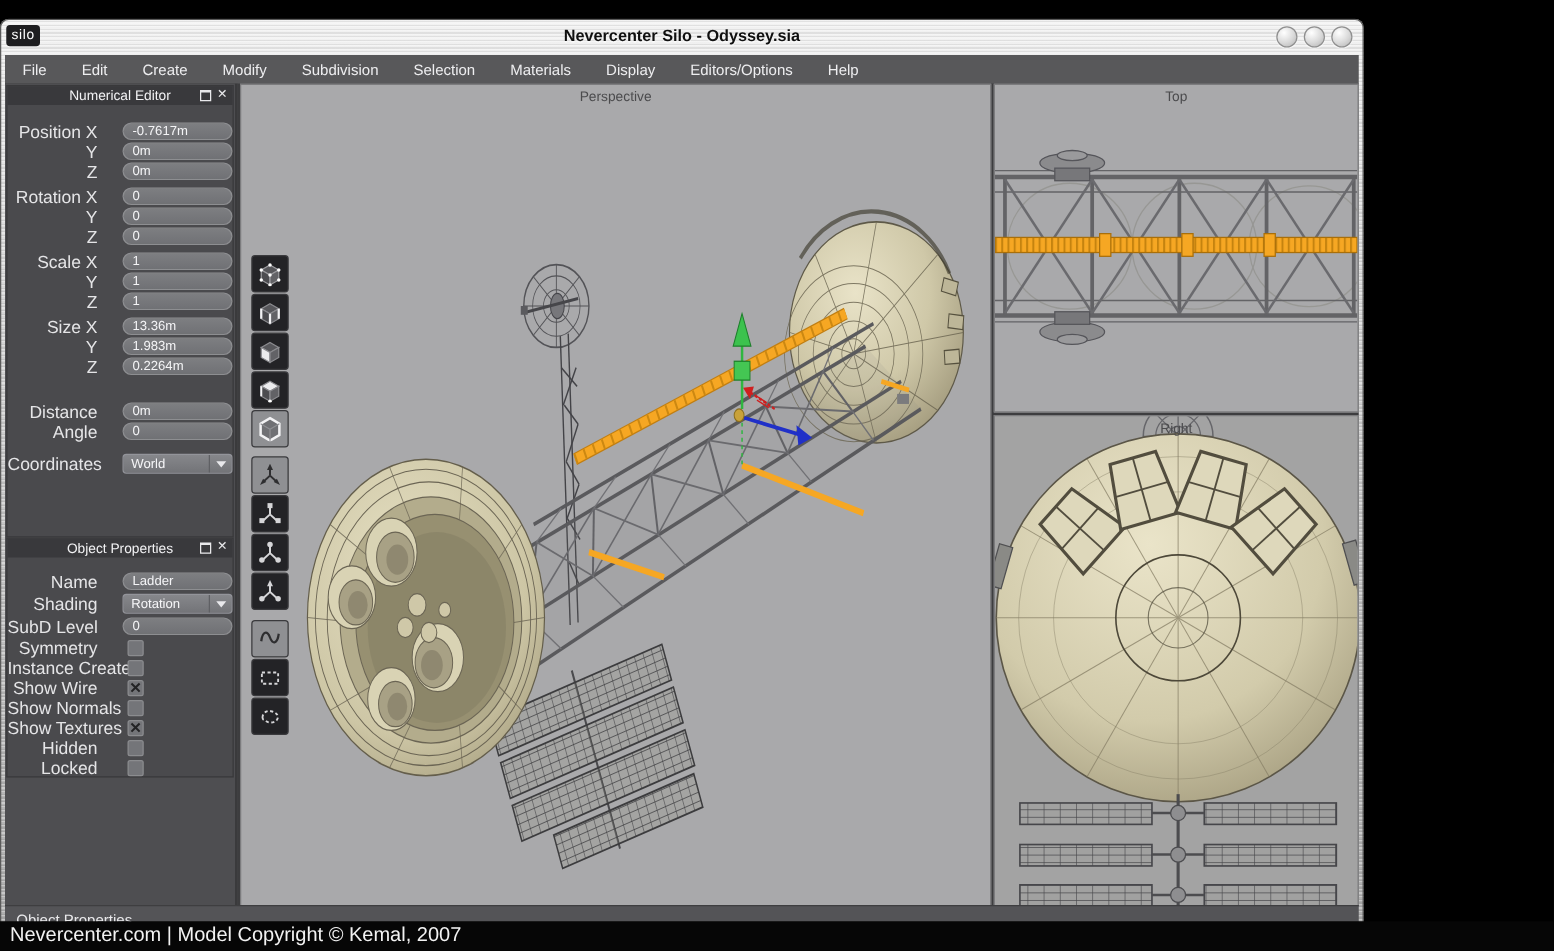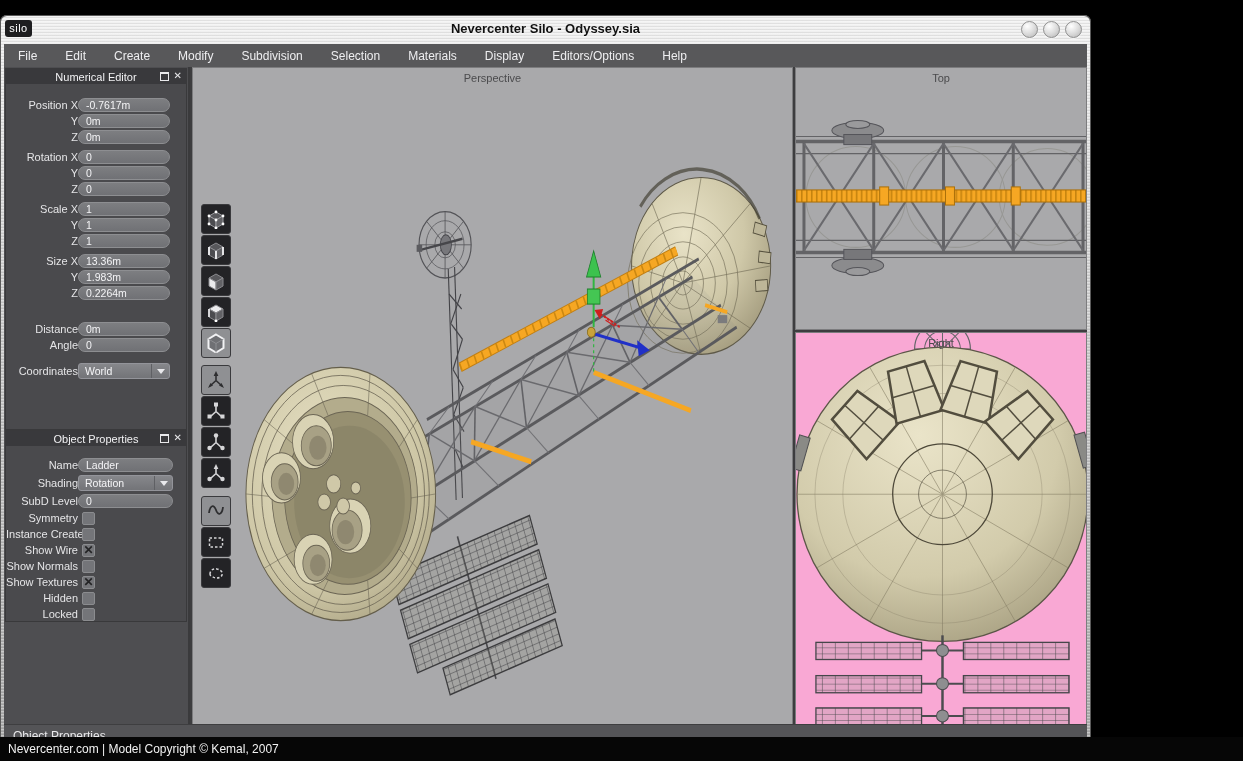--- a/index.html
+++ b/index.html
@@ -35,52 +35,52 @@
   .panel-header{height:15px;background:#39393c;display:flex;align-items:center;position:relative;}
   .panel-title{flex:1;text-align:center;color:#f2f2f4;font-size:11px;}
   .panel-icons{position:absolute;right:4px;top:2px;display:flex;gap:5px;align-items:center;}
   .ico-max{width:7px;height:6px;border:1px solid #e9e9eb;border-top-width:2px;display:inline-block;}
   .ico-close{color:#e9e9eb;font-size:10px;line-height:10px;}
   .panel-body{padding-top:13px;}
   .row{display:flex;align-items:center;height:16px;}
   .row.g{margin-top:4px;}
   .row.g3{margin-top:20px;}
   .row.g10{margin-top:10px;}
-  .lbl{width:72px;text-align:right;color:#e5e5e7;font-size:11px;padding-right:0;flex:none;white-space:nowrap;}
+  .lbl{width:72px;text-align:right;color:#e5e5e7;font-size:14px;padding-right:20px;flex:none;white-space:nowrap;}
   .field{width:83px;height:12px;background:linear-gradient(180deg,#7d7e81,#707175);
          border:1px solid #8d8e91;border-radius:7px;color:#f4f4f6;font-size:10.5px;
          line-height:12px;padding:0 0 0 7px;overflow:hidden;white-space:nowrap;}
   .dropdown{width:90px;height:14px;background:linear-gradient(180deg,#86878b,#737478);
             border:1px solid #93949a;border-radius:3px;display:flex;align-items:center;position:relative;}
   .dd-value{flex:1;color:#f6f6f8;font-size:10.5px;padding-left:6px;line-height:14px;}
   .dd-btn{width:17px;height:100%;border-left:1px solid #5f6064;display:flex;align-items:center;justify-content:center;}
   .dd-arrow{width:0;height:0;border-left:4px solid transparent;border-right:4px solid transparent;border-top:5px solid #e9e9ec;}
   .cb{width:11px;height:11px;background:#747579;border:1px solid #8b8c8f;border-radius:2px;
       margin-left:4px;position:relative;flex:none;}
   .cb[data-checked="true"]::after{content:"✕";position:absolute;left:-1px;top:-1px;width:13px;height:13px;
       color:#232325;font-size:12px;font-weight:bold;line-height:13px;text-align:center;}
   
   .viewport-main{flex:1;margin-left:2px;background:#a9a9ab;position:relative;border:1px solid #7c7c7e;overflow:hidden;}
   .right-col{width:292px;flex:none;display:flex;flex-direction:column;margin-left:2px;}
   .viewport-top{height:261px;flex:none;background:#a9a9ab;position:relative;border:1px solid #7c7c7e;
                 margin-bottom:2px;overflow:hidden;}
-  .viewport-right{flex:1;background:#f9a8d4;position:relative;border:1px solid #7c7c7e;overflow:hidden;}
+  .viewport-right{flex:1;background:#a3a3a3;position:relative;border:1px solid #7c7c7e;overflow:hidden;}
   .vp-label{position:absolute;top:4px;left:0;right:0;text-align:center;color:#4b4b4d;font-size:11px;z-index:6;}
   .scene{position:absolute;left:0;top:0;width:100%;height:100%;}
   
   .toolgroup{position:absolute;left:8px;z-index:7;display:flex;flex-direction:column;}
   .tg1{top:136px;}  .tg2{top:297px;}  .tg3{top:428px;}
   .tb{width:28px;height:28px;background:#232326;border:1px solid #3a3a3d;border-radius:3px;
       margin-bottom:1px;display:flex;align-items:center;justify-content:center;color:#d6d6d8;}
   .tb.sel{background:#8f9093;color:#2e2e30;}
   
   .statusbar{position:absolute;left:4px;right:4px;bottom:4px;height:23px;background:#545457;
              color:#e9e9eb;font-size:12px;line-height:23px;padding-left:9px;border-top:1px solid #3e3e40;}
   .footer{position:absolute;left:0;bottom:0;width:100%;height:24px;background:#060606;
-          color:#f2f2f2;font-size:12px;line-height:24px;padding-left:8px;box-sizing:border-box;}
+          color:#f2f2f2;font-size:16px;line-height:24px;padding-left:8px;box-sizing:border-box;}
 </style>
 </head>
 <body>
 
 <div class="window">
 
   <div class="titlebar">
     <div class="logo">silo</div>
     <div class="title">Nevercenter Silo - Odyssey.sia</div>
     <div class="controls">

